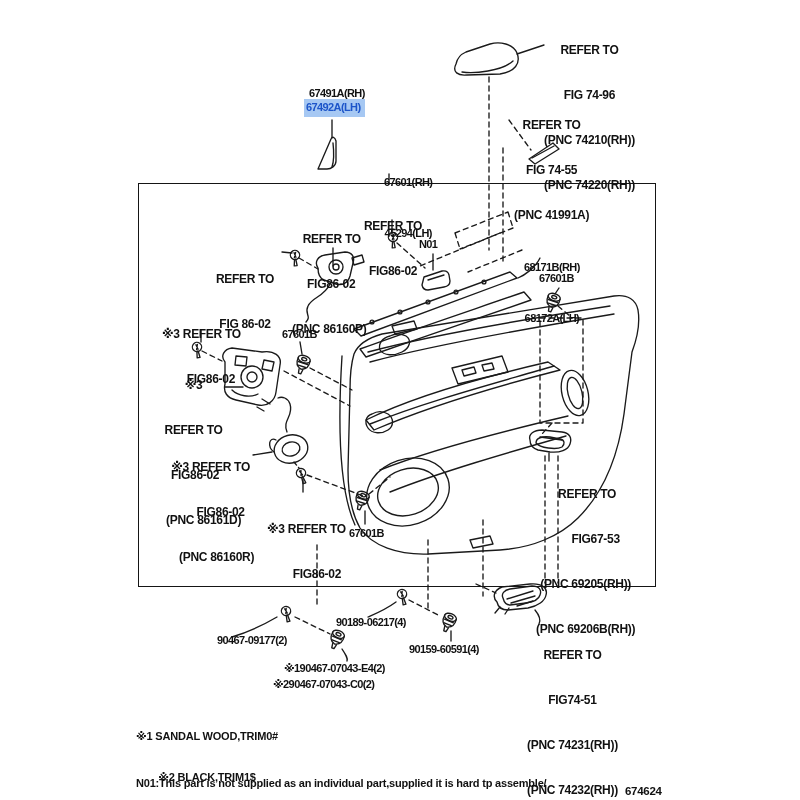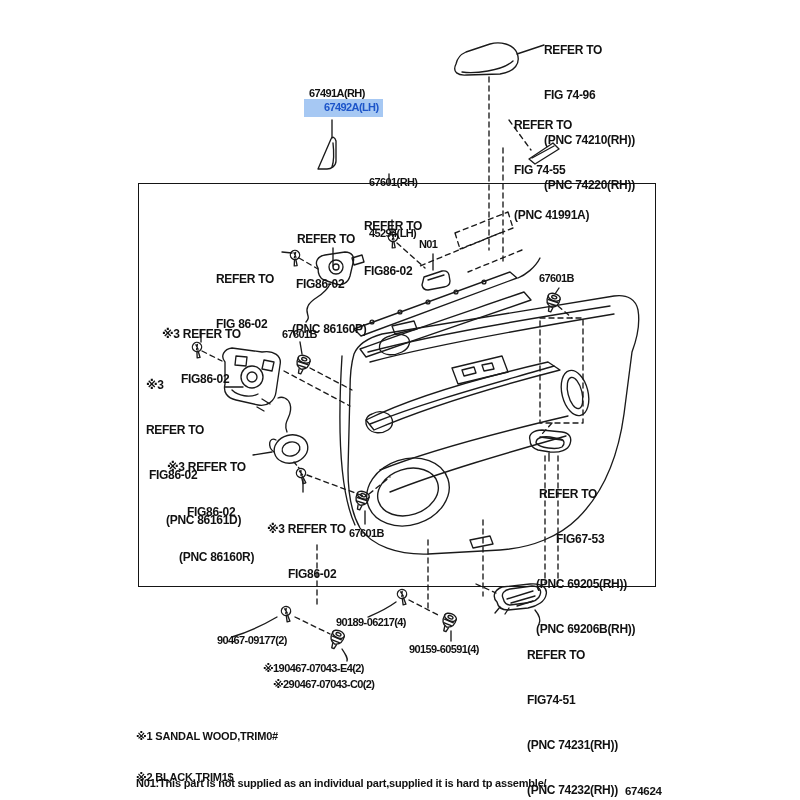--- a/index.html
+++ b/index.html
@@ -1,23 +1,23 @@
 <!DOCTYPE html>
 <html><head>
 <meta charset="utf-8">
 <style>
   html,body{margin:0;padding:0;background:#ffffff;}
   #stage{position:relative;width:800px;height:800px;background:#fff;overflow:hidden;
          font-family:"Liberation Sans","DejaVu Sans",sans-serif;color:#111;}
   #art{position:absolute;left:0;top:0;}
-  .lbl{position:absolute;white-space:pre;font-weight:700;letter-spacing:-0.3px;}
+  .lbl{position:absolute;white-space:pre;font-weight:700;letter-spacing:-0.3px;text-align:center;}
   .ref{font-size:12px;line-height:15px;}
   .pn{font-size:11px;line-height:17px;letter-spacing:-0.6px;}
   .note{font-size:11px;line-height:13.5px;letter-spacing:-0.2px;}
-  .hl{background:#a6c8f3;color:#1d55c9;padding:0 4px 1px 20px;}
+  .hl{background:#a6c8f3;color:#1d55c9;padding:0 4px 1px 2px;}
   .box{position:absolute;left:138px;top:183px;width:516px;height:402px;border:1.6px solid #151515;}
   .docnum{font-size:11.5px;font-weight:700;}
 </style>
 </head>
 <body>
 
 <div id="stage">
 
   <svg id="art" width="800" height="800" viewBox="0 0 800 800">
     <defs>
@@ -203,21 +203,21 @@
 
   <div class="lbl ref" style="left:514px;top:88px">
     <div>REFER TO</div>
     <div>FIG 74-55</div>
     <div>(PNC 41991A)</div>
   </div>
 
   <div class="lbl pn" style="left:309px;top:85px">67491A(RH)</div>
   <div class="lbl pn hl" style="left:304px;top:99px">67492A(LH)</div>
 
-  <div class="lbl pn" style="left:369px;top:140px">
+  <div class="lbl pn" style="left:384px;top:140px">
     <div>67601(RH)</div>
     <div>45294(LH)</div>
   </div>
 
   <div class="lbl ref" style="left:364px;top:189px">
     <div>REFER TO</div>
     <div>FIG86-02</div>
   </div>
 
   <div class="lbl ref" style="left:292px;top:202px">
@@ -226,20 +226,24 @@
     <div>(PNC 86160P)</div>
   </div>
 
   <div class="lbl ref" style="left:216px;top:242px">
     <div>REFER TO</div>
     <div>FIG 86-02</div>
   </div>
 
   <div class="lbl pn" style="left:419px;top:236px">N01</div>
 
+  <div class="lbl pn" style="left:524px;top:225px">
+    <div>68171B(RH)</div>
+    <div>68172A(LH)</div>
+  </div>
 
   <div class="lbl pn" style="left:539px;top:270px">67601B</div>
 
   <div class="lbl ref" style="left:162px;top:297px">
     <div>※3 REFER TO</div>
     <div style="margin-left:19px">FIG86-02</div>
   </div>
 
   <div class="lbl pn" style="left:282px;top:326px">67601B</div>
 
@@ -266,21 +270,21 @@
   <div class="lbl ref" style="left:536px;top:457px">
     <div style="margin-left:3px">REFER TO</div>
     <div style="margin-left:20px">FIG67-53</div>
     <div>(PNC 69205(RH))</div>
     <div>(PNC 69206B(RH))</div>
   </div>
 
   <div class="lbl pn" style="left:217px;top:632px">90467-09177(2)</div>
   <div class="lbl pn" style="left:336px;top:614px">90189-06217(4)</div>
   <div class="lbl pn" style="left:409px;top:641px">90159-60591(4)</div>
-  <div class="lbl pn" style="left:263px;top:660px">※190467-07043-E4(2)</div>
+  <div class="lbl pn" style="left:284px;top:660px">※190467-07043-E4(2)</div>
   <div class="lbl pn" style="left:273px;top:676px">※290467-07043-C0(2)</div>
 
   <div class="lbl ref" style="left:527px;top:618px">
     <div>REFER TO</div>
     <div>FIG74-51</div>
     <div>(PNC 74231(RH))</div>
     <div>(PNC 74232(RH))</div>
   </div>
 
   <div class="lbl note" style="left:136px;top:703px">

